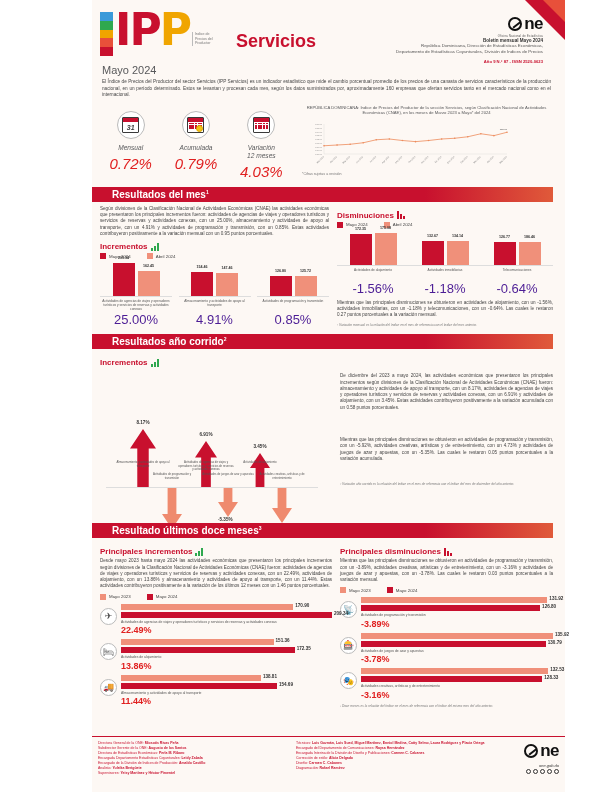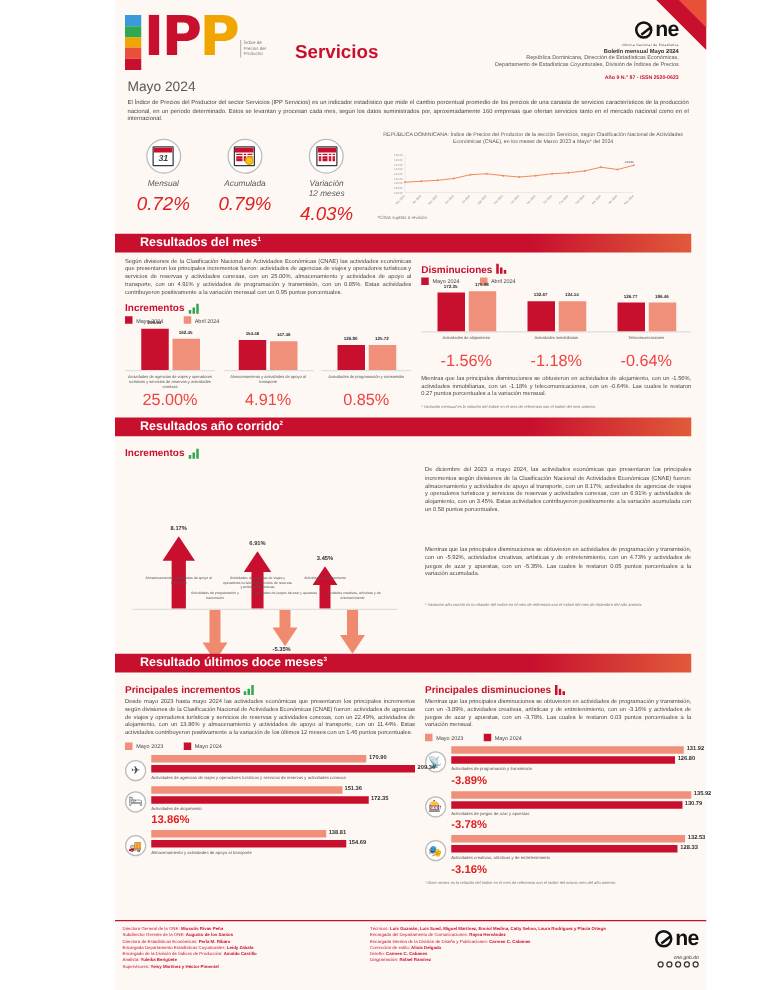--- a/index.html
+++ b/index.html
@@ -28,21 +28,21 @@
   .logo-ipp { display: flex; align-items: flex-start; gap: 2px; width: 130px; }
   .ipp-swatch { width: 13px; height: 44px; display: flex; flex-direction: column; margin-top: 2px; }
   .ipp-swatch i { flex: 1; display: block; }
   .ipp-letters { font-family: "DejaVu Sans", sans-serif; font-weight: bold; font-size: 44px;
      line-height: 40px; letter-spacing: -2px; }
   .ipp-i { color: #c8102e; }
   .ipp-p1 { color: #c8102e; }
   .ipp-p2 { color: #f0a500; }
   .ipp-sub { font-size: 3.6px; color: #777; line-height: 4.6px; writing-mode: horizontal-tb;
      border-left: 1px solid #bbb; padding-left: 2px; margin-top: 22px; width: 26px; }
-  .servicios { color: #c8102e; font-size: 15px; font-weight: bold; align-self: center;
+  .servicios { color: #c8102e; font-size: 18px; font-weight: bold; align-self: center;
      margin-left: 6px; margin-top: 14px; }
   .header-right { margin-left: auto; text-align: right; padding-right: 14px; padding-top: 4px; }
   .one-logo { display: inline-flex; align-items: center; gap: 2px; margin-bottom: 2px; }
   .one-mark { width: 14px; height: 14px; border-radius: 50%; border: 2px solid #111;
       position: relative; display: inline-block; }
   .one-mark:after { content: ""; position: absolute; left: 2px; top: 5px; width: 9px; height: 1.5px;
       background: #111; transform: rotate(-38deg); }
   .one-word { font-size: 17px; font-weight: bold; color: #111; letter-spacing: -0.5px; }
   .one-tag { font-size: 2.6px; color: #444; letter-spacing: .3px; margin-top:-1px;}
   .hdr-line1 { font-size: 4.6px; font-weight: bold; color: #333; }
@@ -98,21 +98,21 @@
 
   
   .vgroups { display: flex; justify-content: space-between; }
   .vgroup { width: 72px; text-align: center; }
   .vbars { display: flex; align-items: flex-end; justify-content: center; gap: 3px; height: 34px;
      border-bottom: .6px solid #ddd; }
   .vbar { width: 22px; position: relative; }
   .vbar b { position: absolute; top: -7px; left: 50%; transform: translateX(-50%);
      font-size: 3.6px; font-weight: bold; color: #333; white-space: nowrap; }
   .vcap { font-size: 3.2px; color: #555; line-height: 4px; margin-top: 2px; height: 12px; }
-  .vpct { font-size: 13px; color: #ef4444; margin-top: 1px; }
+  .vpct { font-size: 13px; color: #4c1d95; margin-top: 1px; }
   .vpct.neg { font-size: 13px; }
 
   
   .arrows-area { position: relative; height: 150px; padding-top: 2px; }
   .arrow-up { position: absolute; }
   .arrow-up .lbl { position: absolute; top: -9px; left: 50%; transform: translateX(-50%);
      font-size: 4.6px; font-weight: bold; color: #333; white-space: nowrap; }
   .arrow-up .cap { position: absolute; left: 50%; transform: translateX(-50%);
      font-size: 2.8px; color: #555; width: 56px; text-align: center; line-height: 3.6px; }
   .arrow-dn .lbl { position: absolute; font-size: 4.6px; font-weight: bold; color: #333; white-space: nowrap; }
@@ -527,20 +527,21 @@
       <div class="hbars">
         <div class="hbar">
                   <i style="width:81.63752746727812%;background:#f0907a"></i>
                   <b style="left:calc(81.63752746727812% + 2px)">170.90</b>
                 </div>
         <div class="hbar">
                   <i style="width:100%;background:#c8102e"></i>
                   <b style="left:calc(100% + 2px)">209.34</b>
                 </div>
         <div class="hcap">Actividades de agencias de viajes y operadores turísticos y servicios de reservas y actividades conexas</div>
+        <div class="hpct">22.49%</div>
       </div>
             </div>
             <div class="hrow">
       <div class="hicon">🛏</div>
       <div class="hbars">
         <div class="hbar">
                   <i style="width:72.30342982707558%;background:#f0907a"></i>
                   <b style="left:calc(72.30342982707558% + 2px)">151.36</b>
                 </div>
         <div class="hbar">
@@ -556,20 +557,21 @@
       <div class="hbars">
         <div class="hbar">
                   <i style="width:66.30839782172542%;background:#f0907a"></i>
                   <b style="left:calc(66.30839782172542% + 2px)">138.81</b>
                 </div>
         <div class="hbar">
                   <i style="width:73.8941434986147%;background:#c8102e"></i>
                   <b style="left:calc(73.8941434986147% + 2px)">154.69</b>
                 </div>
         <div class="hcap">Almacenamiento y actividades de apoyo al transporte</div>
+        <div class="hpct">11.44%</div>
       </div>
             </div>
           </div>
       </div>
       <div class="col-r">
         <div class="sub-h">
           <span>Principales disminuciones</span>
           <span class="mini-bars">
               <i style="height:8px;background:#c8102e"></i>
               <i style="height:5px;background:#c8102e"></i>

